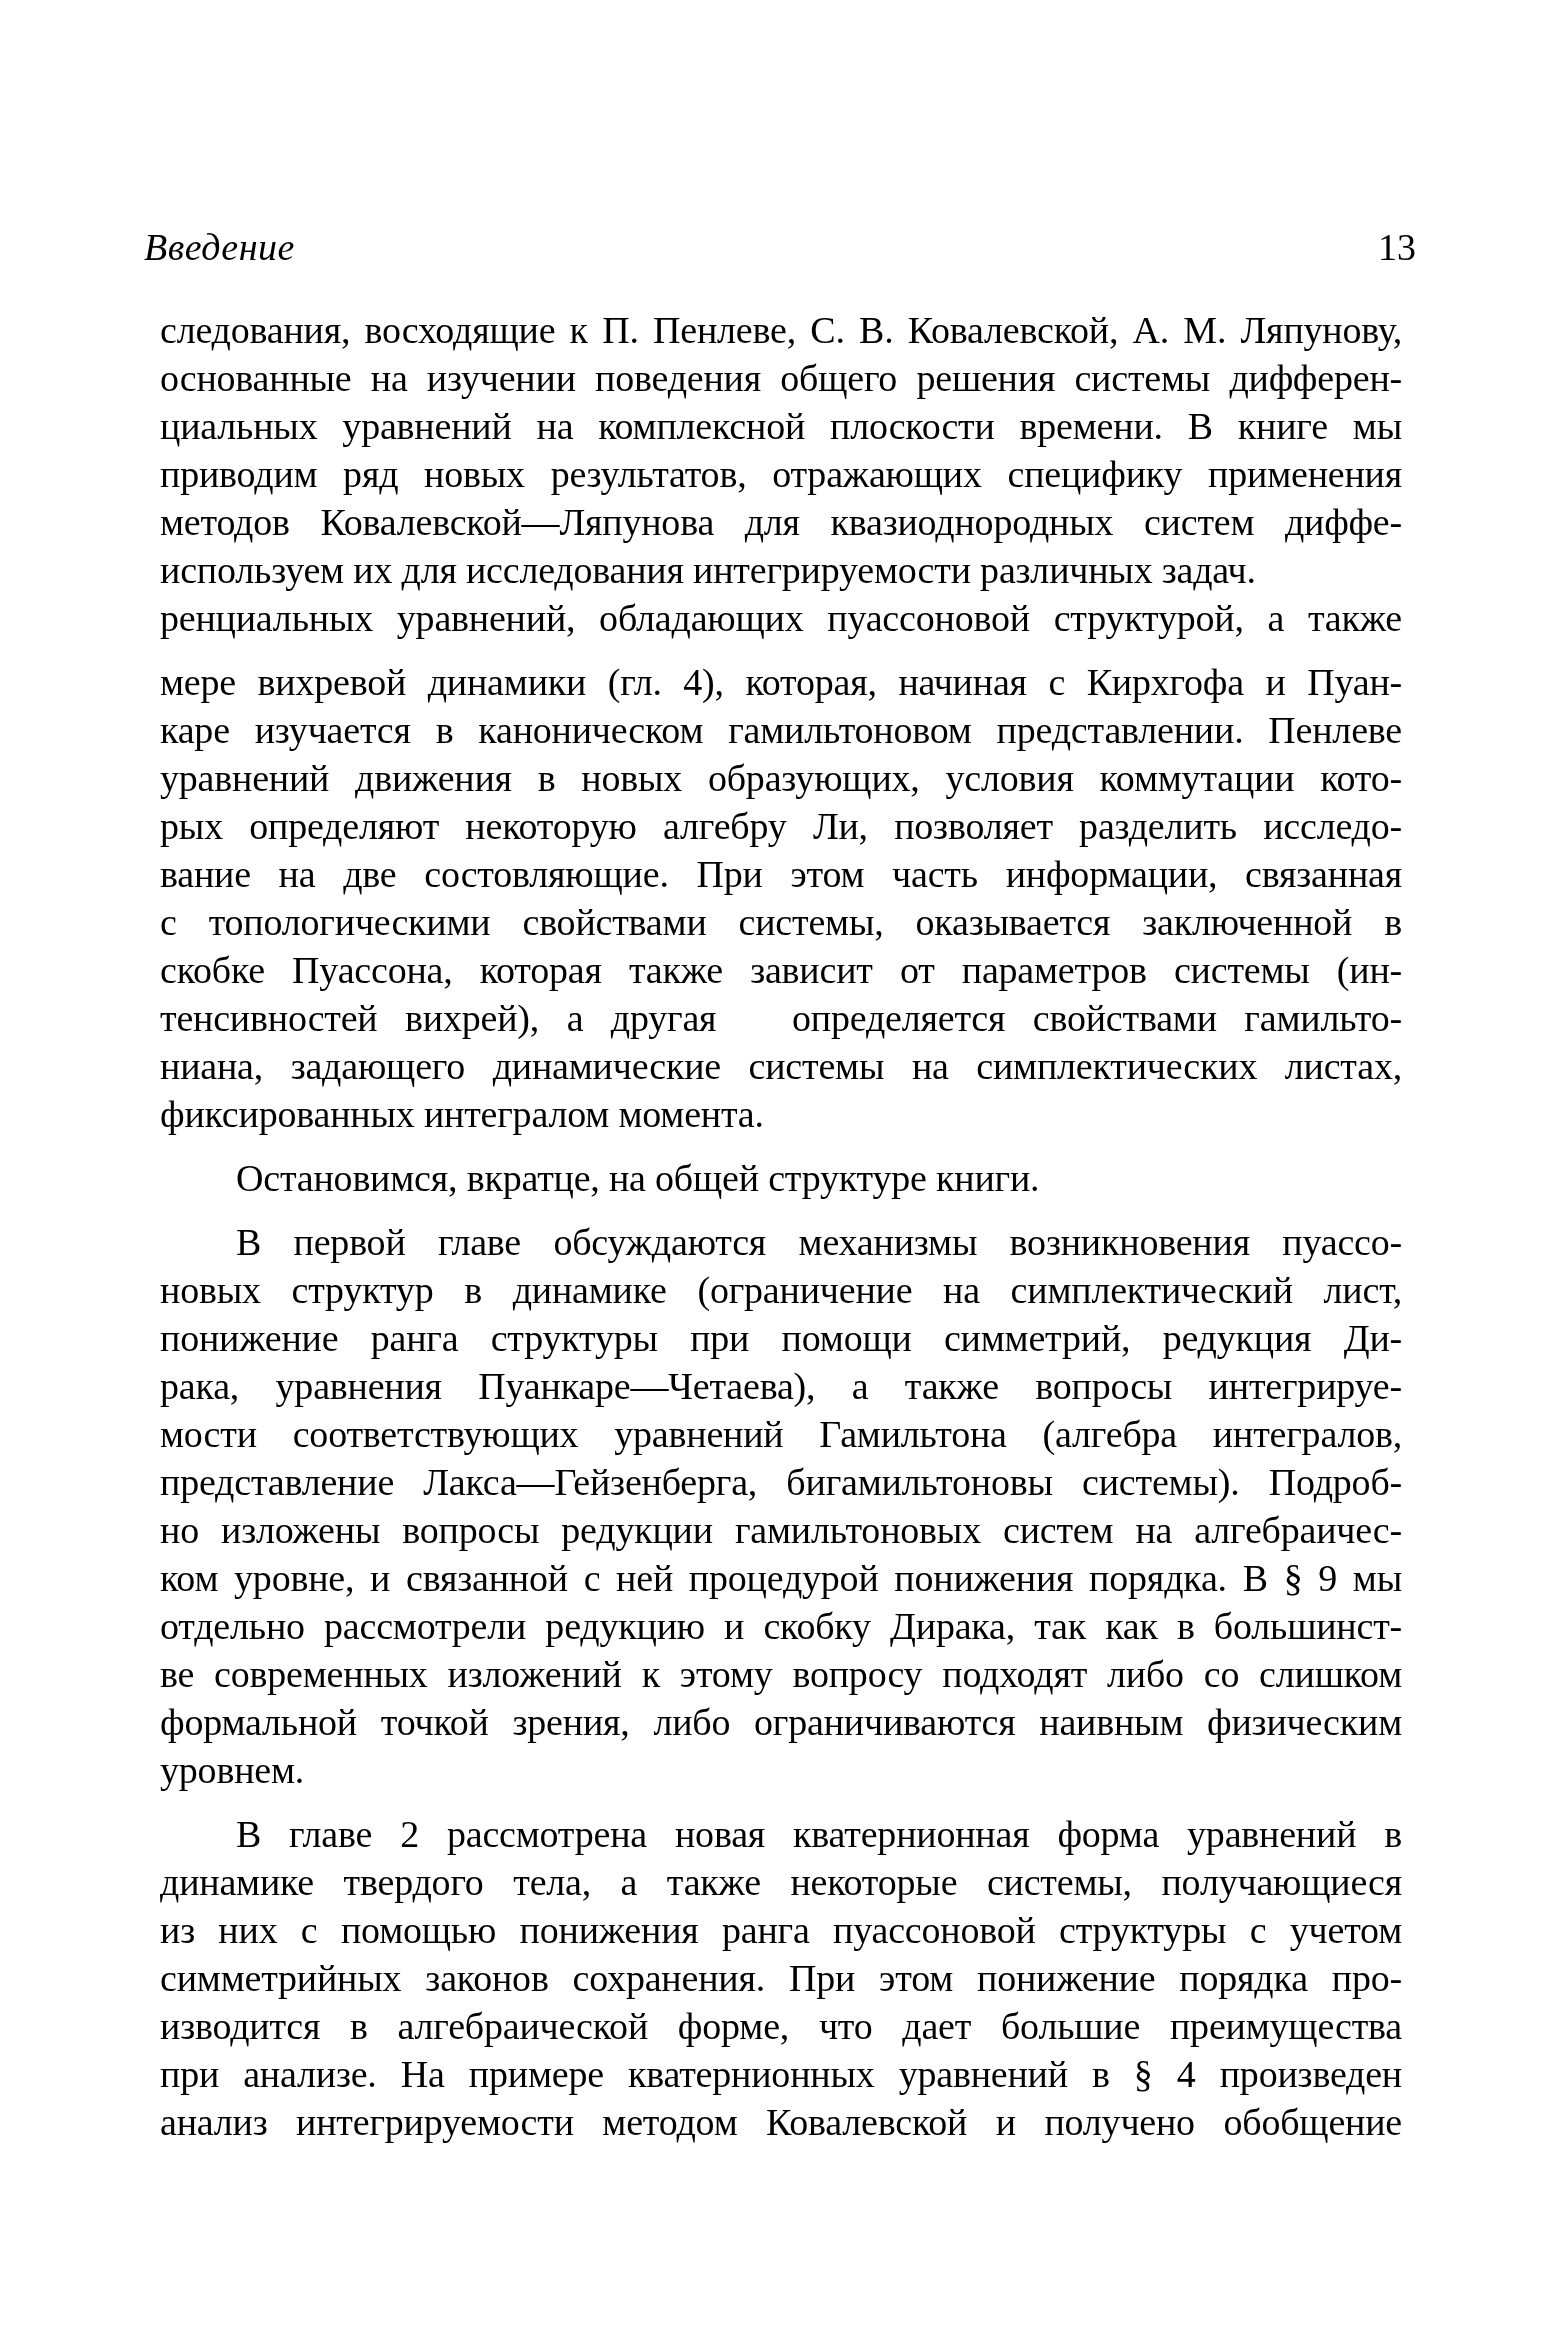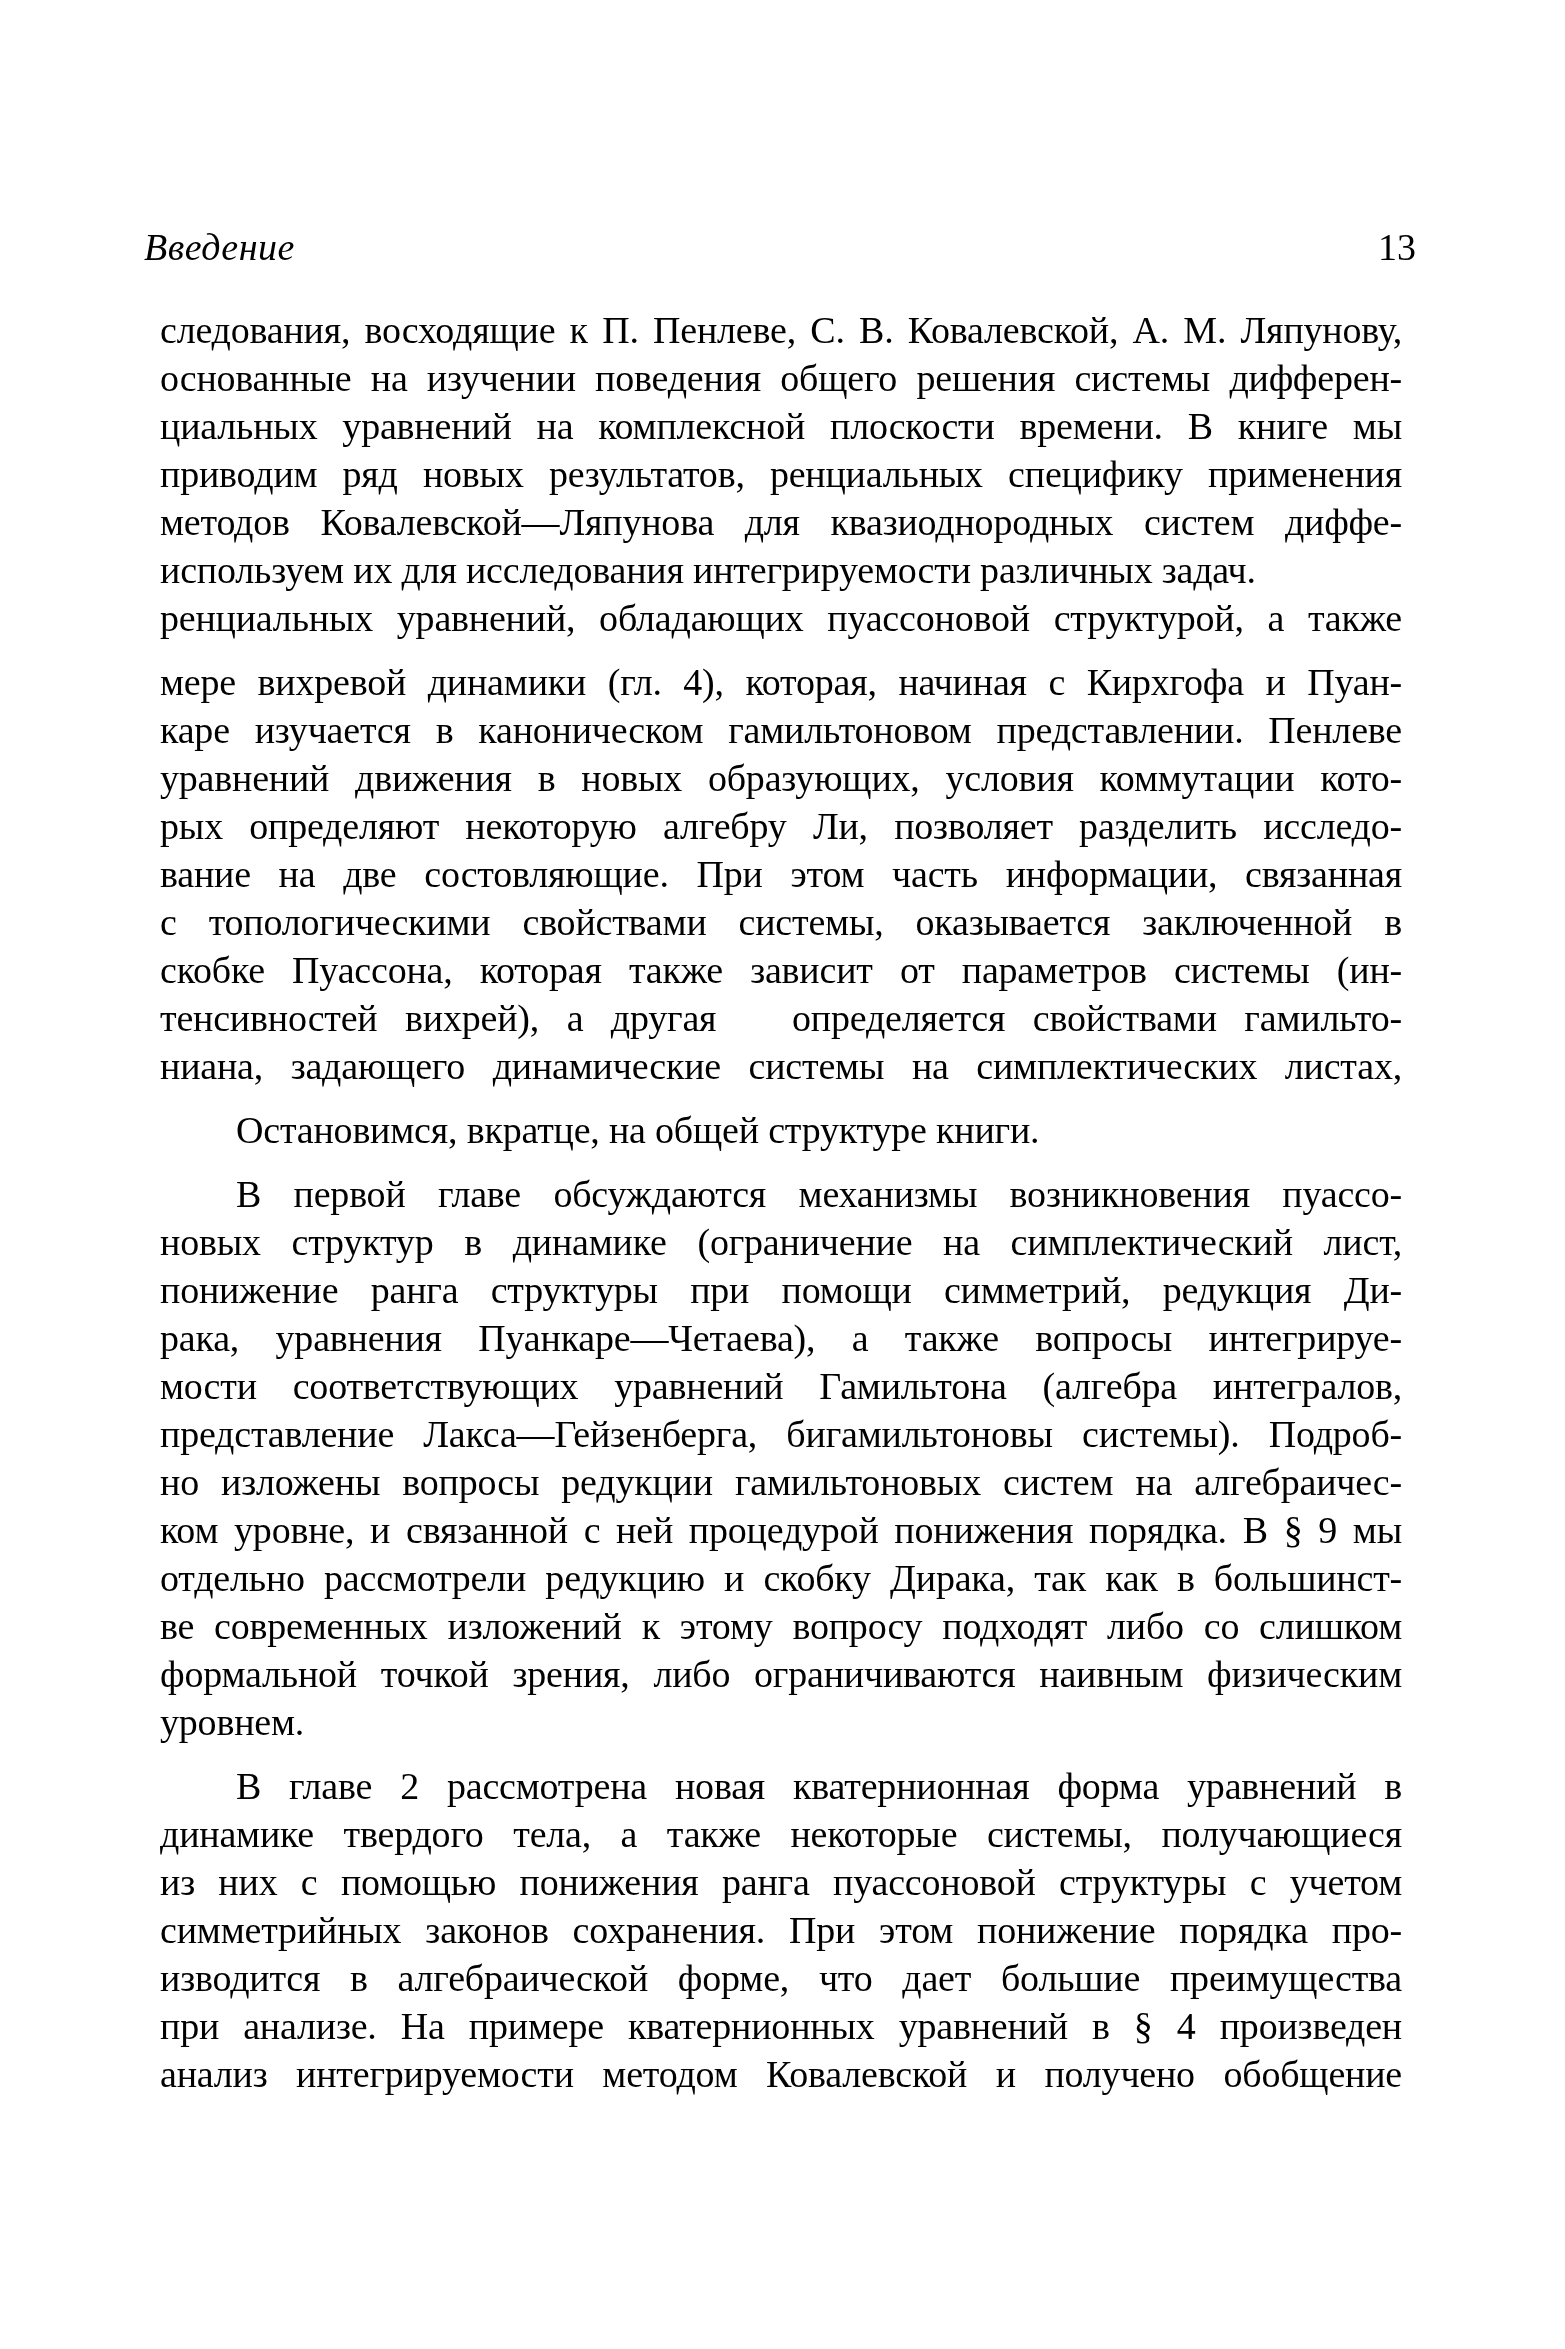--- a/index.html
+++ b/index.html
@@ -68,35 +68,36 @@
   <div class="text-col">
     <div class="running-head">
       <span class="head-title">Введение</span>
       <span class="page-num">13</span>
     </div>
     <div class="body-text" id="body-text">
         <div class="paragraph">
           <div class="line">следования, восходящие к П. Пенлеве, С. В. Ковалевской, А. М. Ляпунову,</div>
           <div class="line">основанные на изучении поведения общего решения системы дифферен-</div>
           <div class="line">циальных уравнений на комплексной плоскости времени. В книге мы</div>
-          <div class="line">приводим ряд новых результатов, ренциальных специфику применения</div>
+          <div class="line">приводим ряд новых результатов, отражающих специфику применения</div>
           <div class="line">методов Ковалевской—Ляпунова для квазиоднородных систем диффе-</div>
           <div class="line nojust">используем их для исследования интегрируемости различных задач.</div>
           <div class="line">ренциальных уравнений, обладающих пуассоновой структурой, а также</div>
         </div>
         <div class="paragraph">
           <div class="line">мере вихревой динамики (гл. 4), которая, начиная с Кирхгофа и Пуан-</div>
           <div class="line">каре изучается в каноническом гамильтоновом представлении. Пенлеве</div>
           <div class="line">уравнений движения в новых образующих, условия коммутации кото-</div>
           <div class="line">рых определяют некоторую алгебру Ли, позволяет разделить исследо-</div>
           <div class="line">вание на две состовляющие. При этом часть информации, связанная</div>
           <div class="line">с топологическими свойствами системы, оказывается заключенной в</div>
           <div class="line">скобке Пуассона, которая также зависит от параметров системы (ин-</div>
           <div class="line">тенсивностей вихрей), а другая  определяется свойствами гамильто-</div>
           <div class="line">ниана, задающего динамические системы на симплектических листах,</div>
+          <div class="line nojust">фиксированных интегралом момента.</div>
         </div>
         <div class="paragraph">
           <div class="line indent nojust">Остановимся, вкратце, на общей структуре книги.</div>
         </div>
         <div class="paragraph">
           <div class="line indent">В первой главе обсуждаются механизмы возникновения пуассо-</div>
           <div class="line">новых структур в динамике (ограничение на симплектический лист,</div>
           <div class="line">понижение ранга структуры при помощи симметрий, редукция Ди-</div>
           <div class="line">рака, уравнения Пуанкаре—Четаева), а также вопросы интегрируе-</div>
           <div class="line">мости соответствующих уравнений Гамильтона (алгебра интегралов,</div>

